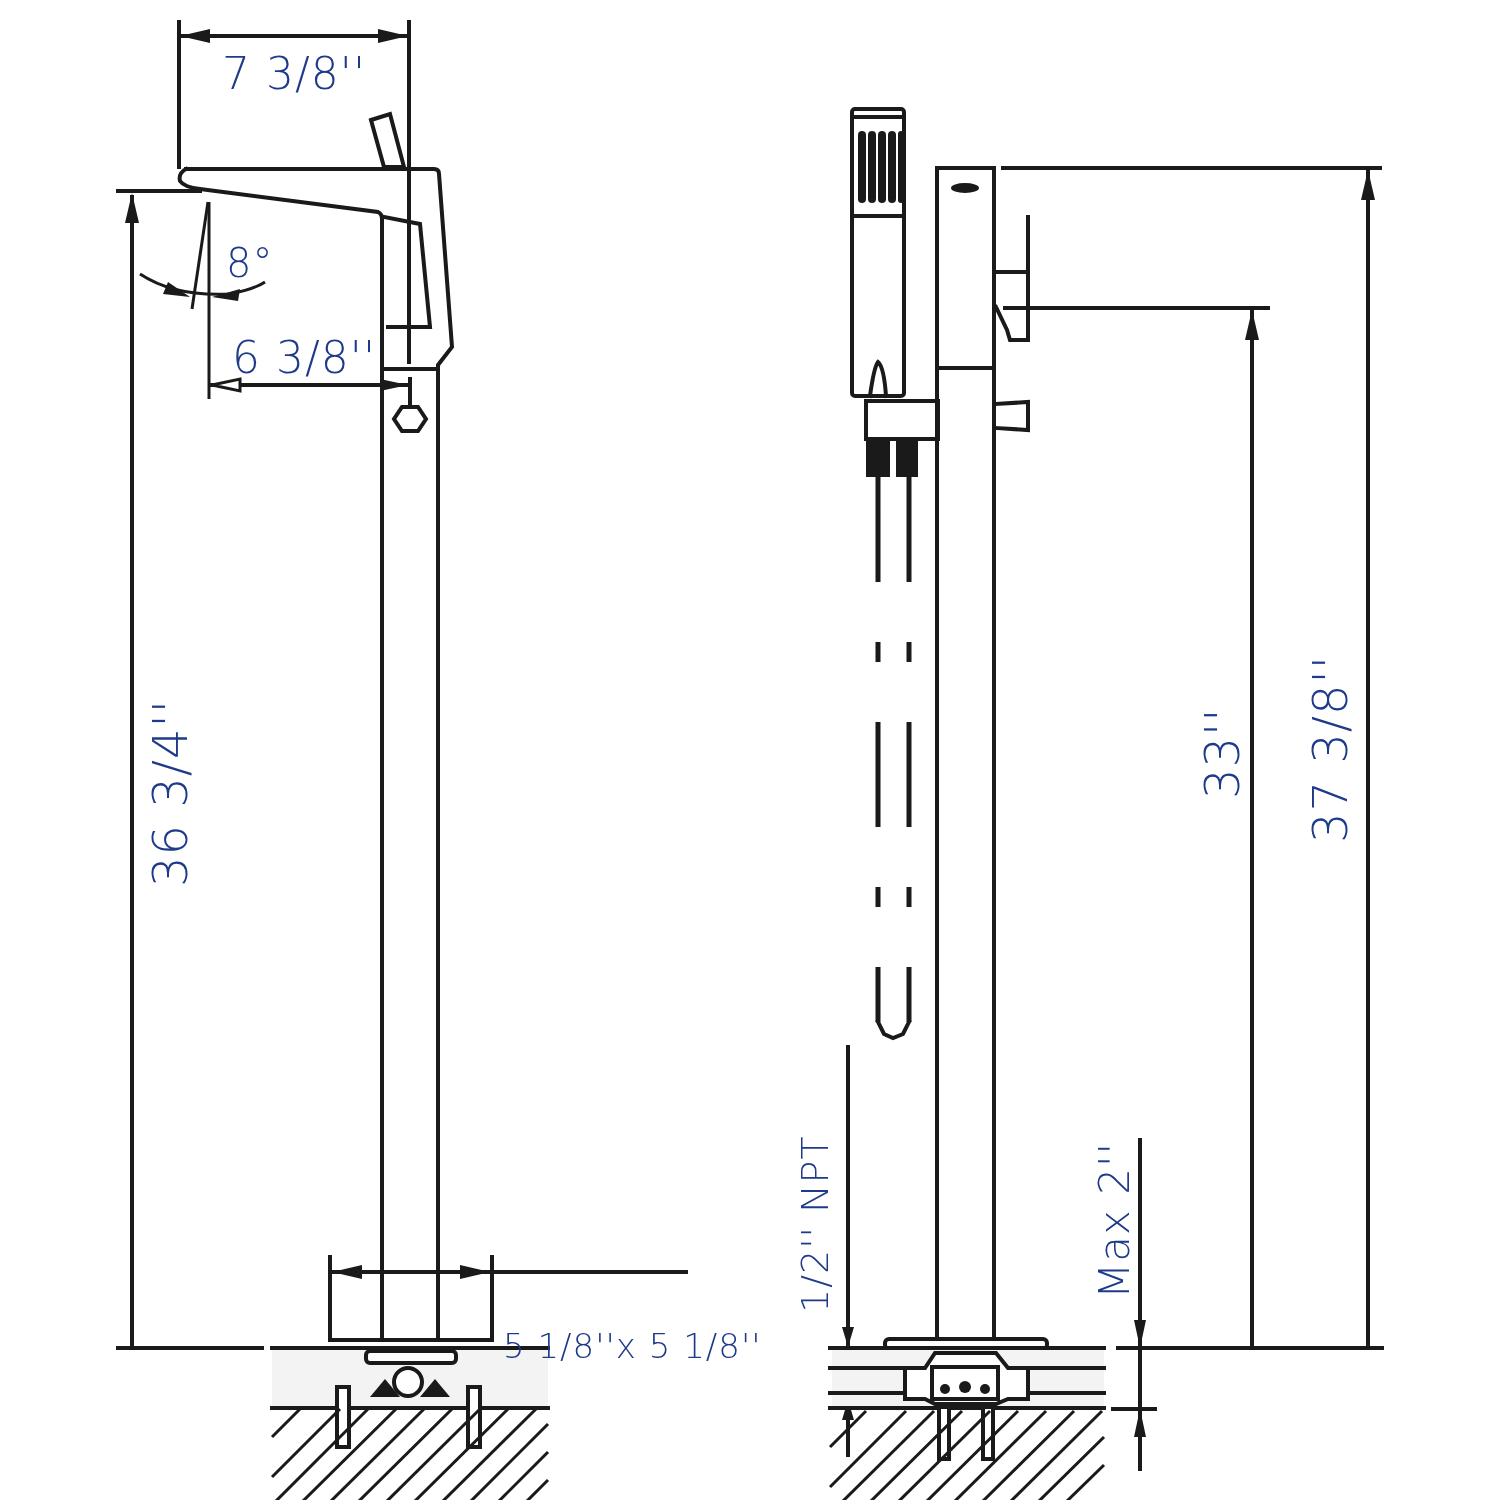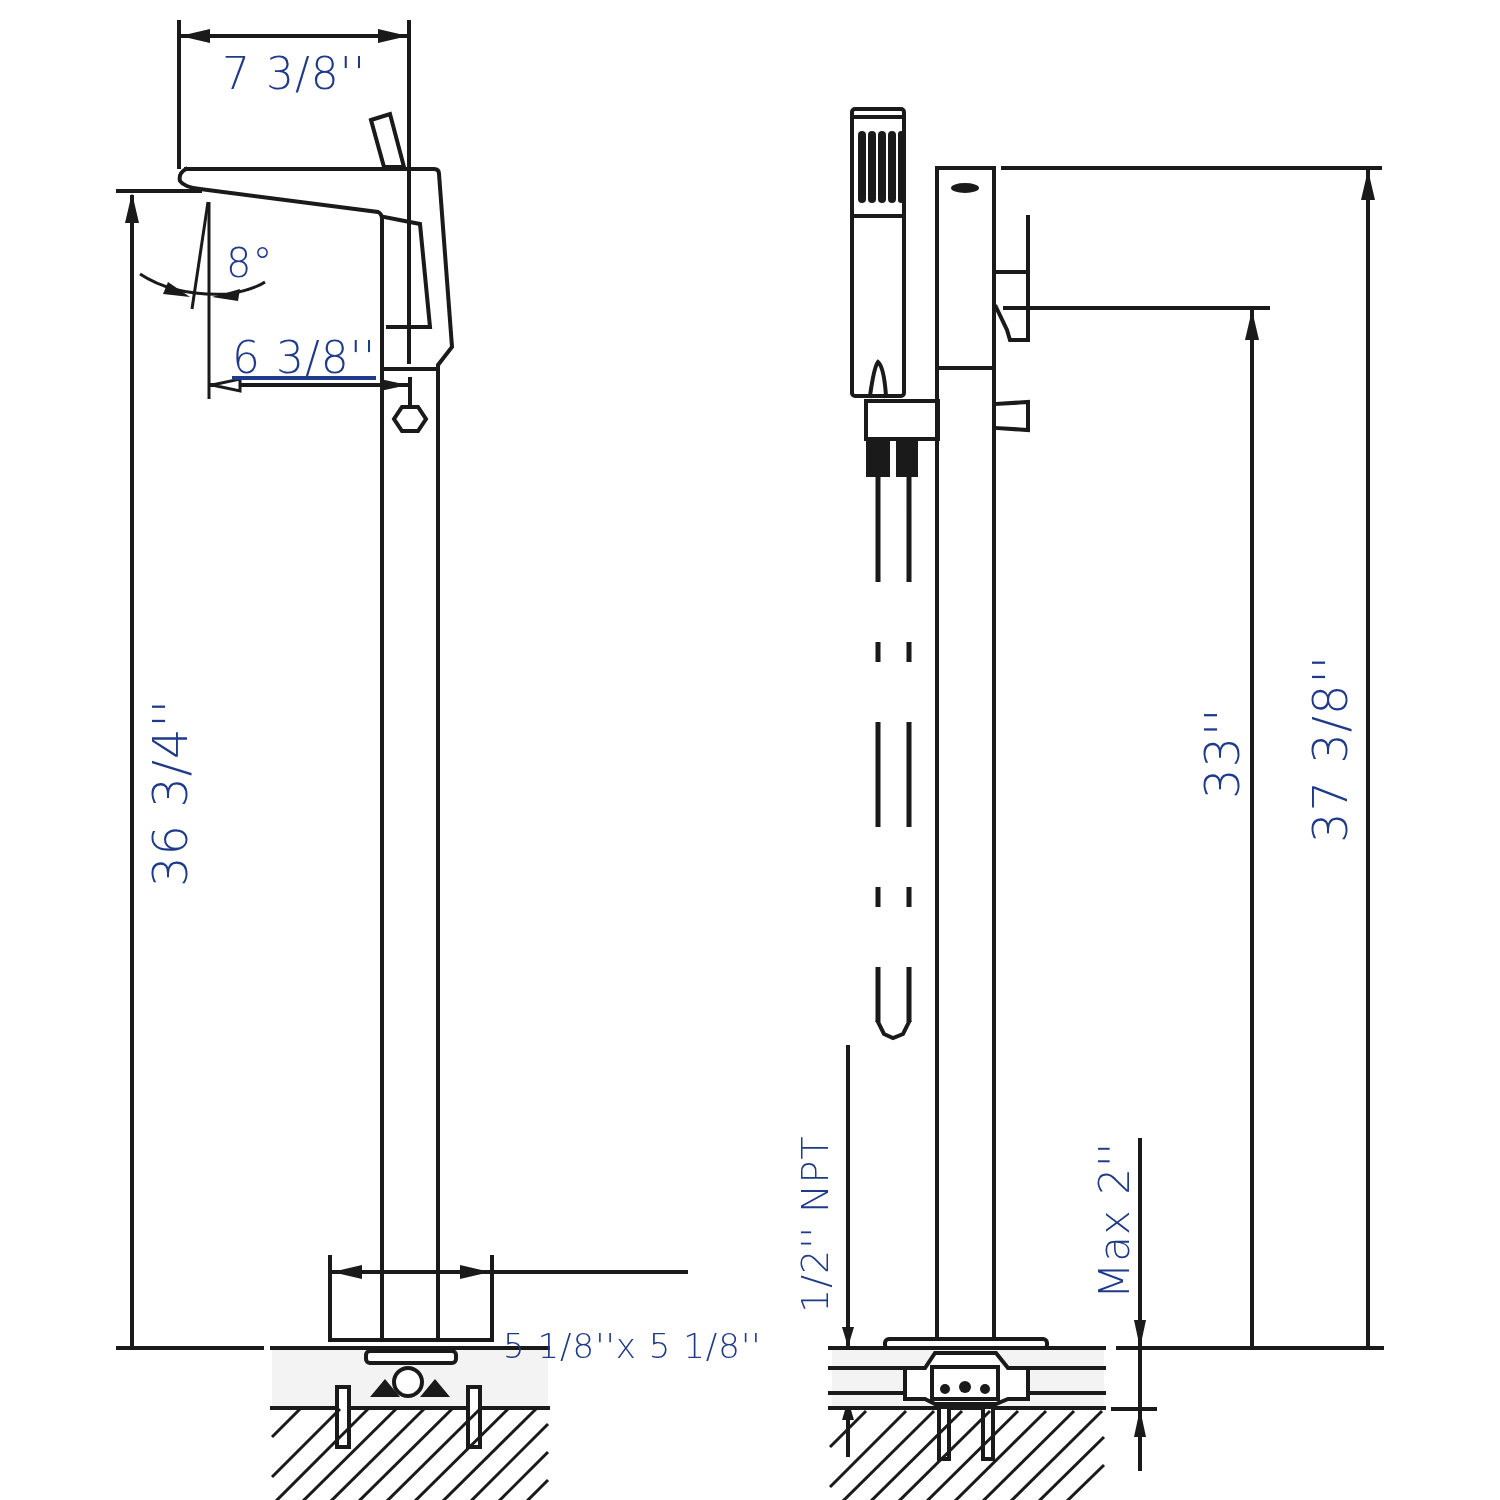--- a/index.html
+++ b/index.html
@@ -193,21 +193,21 @@
         <line x1="1038" y1="1495" x2="1104" y2="1430"></line>
         <line x1="1066" y1="1495" x2="1104" y2="1458"></line>
       </g>
     </g>
   </svg>
 
   <div class="dim-label" style="left:222px; top:45px; font-size:44px;">7 3/8''</div>
 
   <div class="dim-label" style="left:226px; top:236px; font-size:40px;">8°</div>
 
-  <div class="dim-label" style="left:232px; top:329px; font-size:44px;text-decoration:underline;">6 3/8''</div>
+  <div class="dim-label" style="left:232px; top:329px; font-size:44px;">6 3/8''</div>
 
   <div class="dim-label vert" style="left:146px; top:880px; font-size:48px;">36 3/4''</div>
 
   <div class="dim-label" style="left:503px; top:1278px; font-size:34px;margin-top:44px;">5 1/8''x 5 1/8''</div>
 
   <div class="dim-label vert" style="left:796px; top:1306px; font-size:38px;">1/2'' NPT</div>
 
   <div class="dim-label vert" style="left:1094px; top:1292px; font-size:42px;">Max 2''</div>
 
   <div class="dim-label vert" style="left:1198px; top:792px; font-size:48px;">33''</div>

